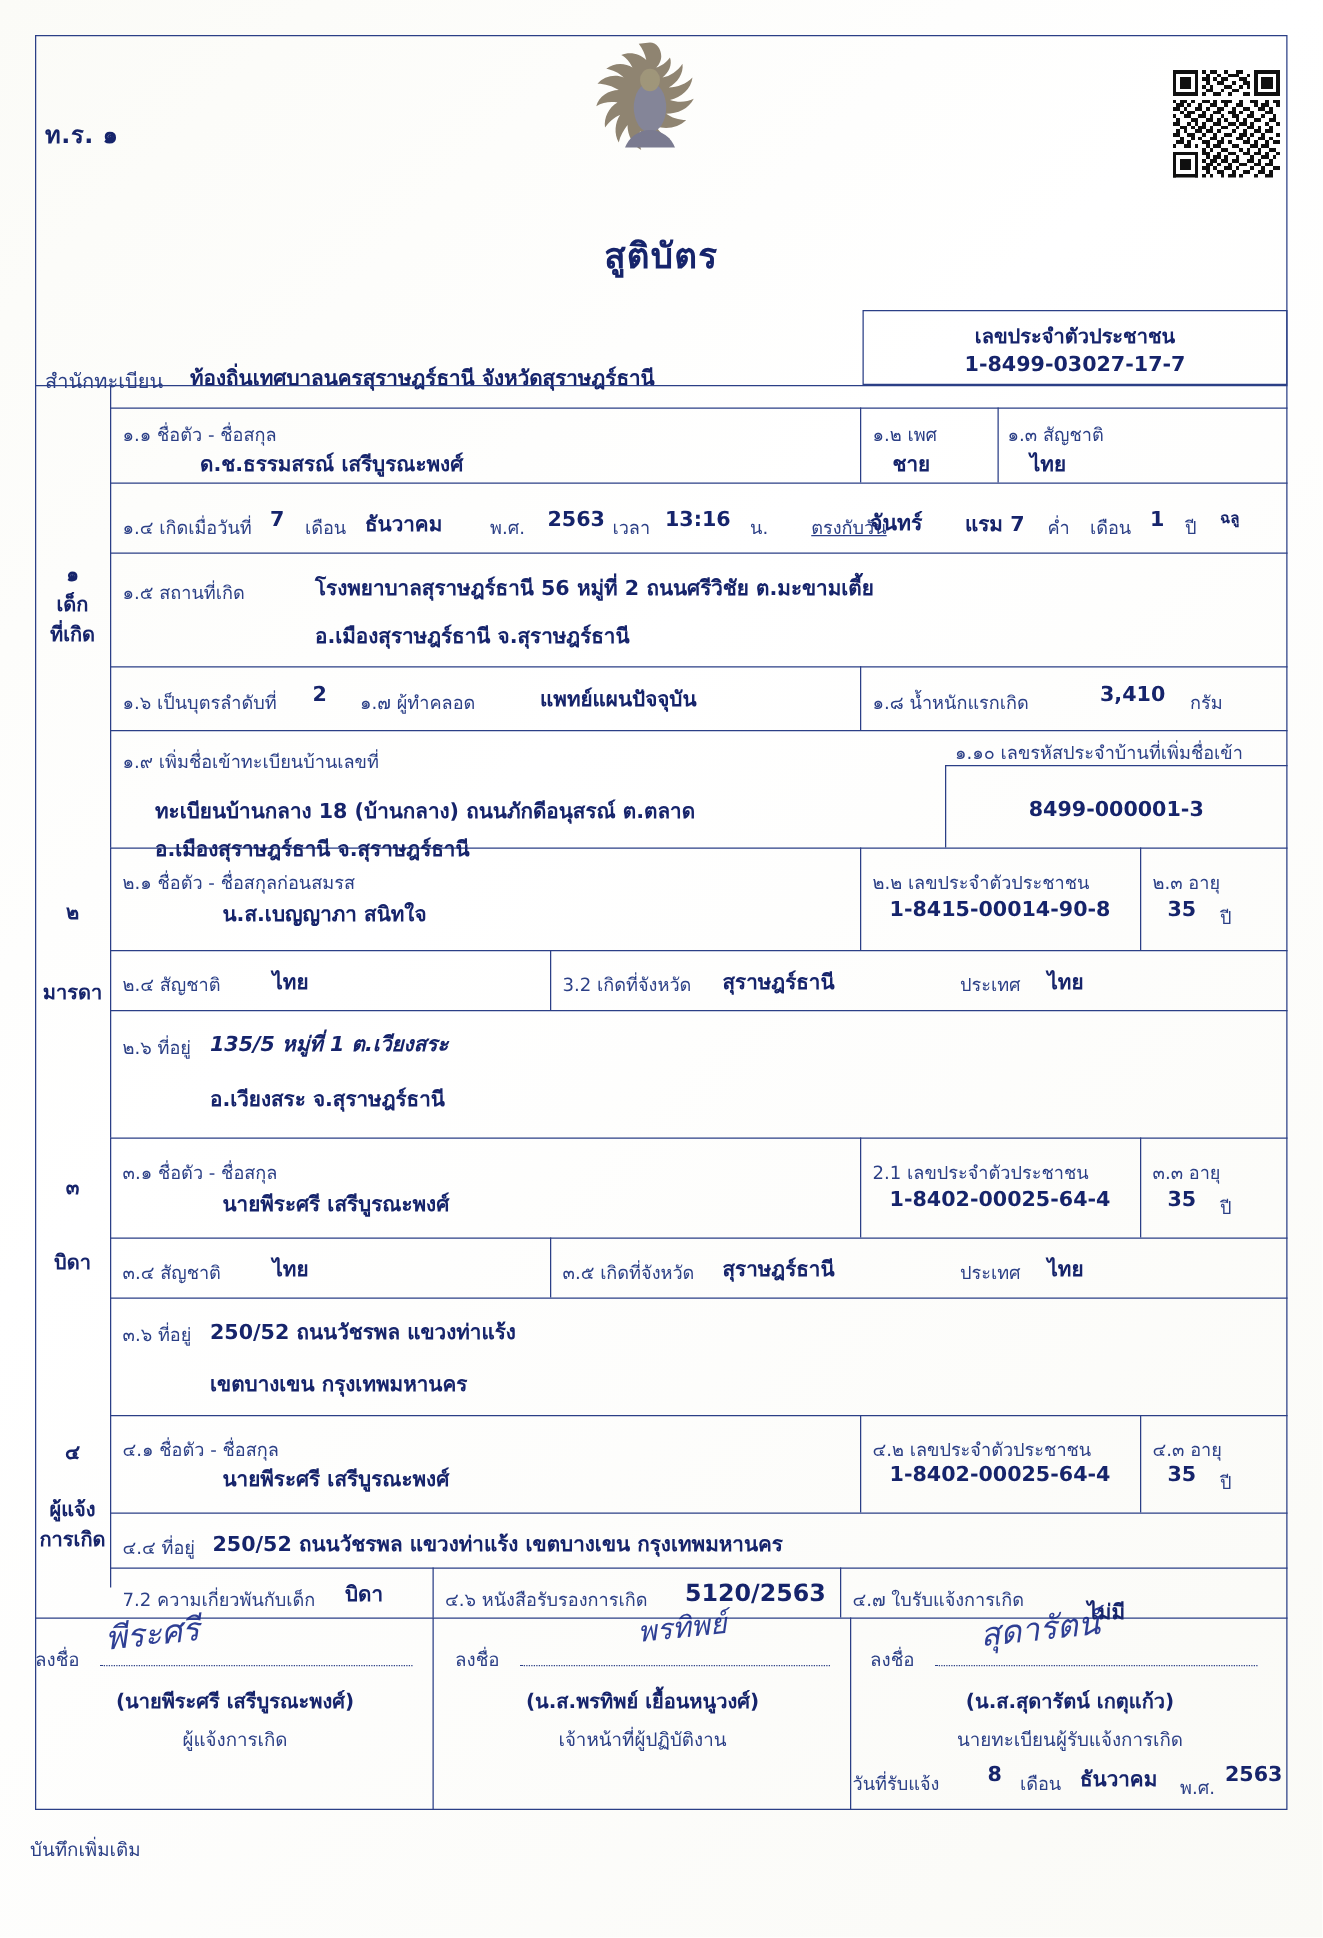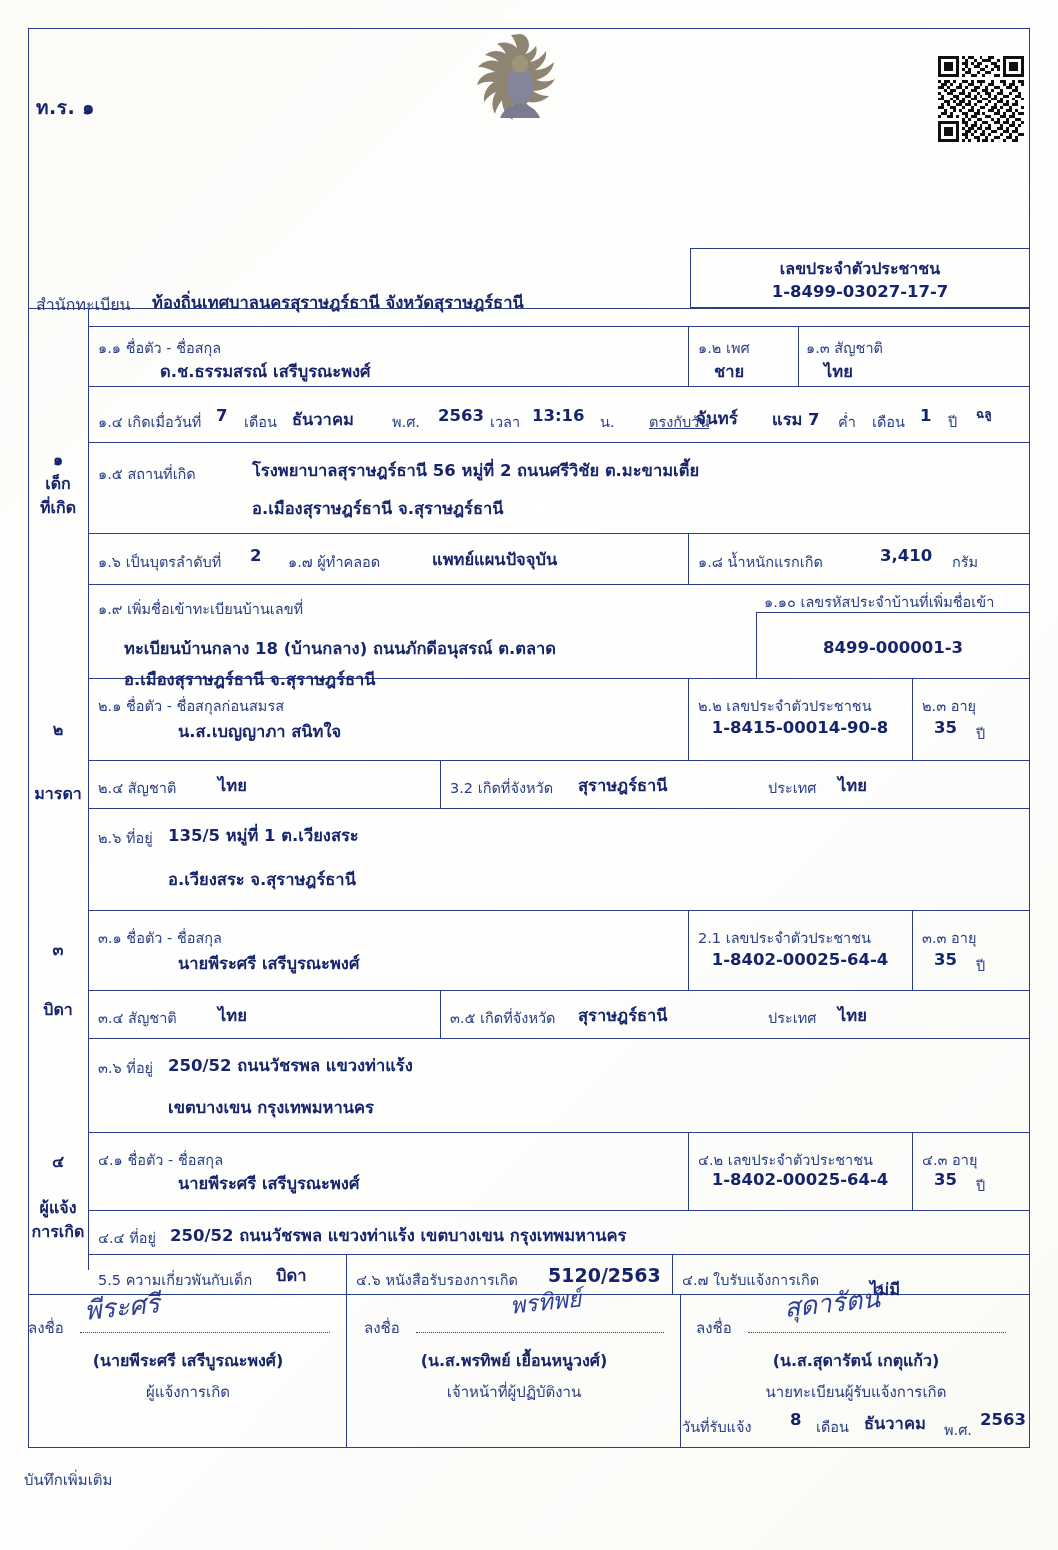--- a/index.html
+++ b/index.html
@@ -382,20 +382,21 @@
           <rect x="10" y="28" width="1" height="1"></rect>
           <rect x="13" y="28" width="1" height="1"></rect>
           <rect x="15" y="28" width="2" height="1"></rect>
           <rect x="18" y="28" width="1" height="1"></rect>
           <rect x="22" y="28" width="1" height="1"></rect>
           <rect x="25" y="28" width="2" height="1"></rect>
       </g>
     </svg>
   </div>
 
+  <div class="doc-title">สูติบัตร</div>
 
   <div class="doc"></div>
 
   <div class="cell" style="left:690px; top:248px; width:340px; height:60px;"></div>
   <div class="val ctr" style="left:690px; top:256px; width:340px; font-size:16px;">เลขประจำตัวประชาชน</div>
   <div class="val ctr" style="left:690px; top:282px; width:340px; font-size:16.5px;">1-8499-03027-17-7</div>
 
   <div class="lbl" style="left:36px; top:292px; font-size:16px;">สำนักทะเบียน</div>
   <div class="val" style="left:152px; top:289px;">ท้องถิ่นเทศบาลนครสุราษฎร์ธานี จังหวัดสุราษฎร์ธานี</div>
 
@@ -484,21 +485,21 @@
   <div class="cell nb" style="left:440px; top:760px; width:0; height:48px; border-left:1px solid #2b3f86;"></div>
   <div class="cell nb" style="left:88px; top:808px; width:942px; height:0; border-top:1px solid #2b3f86;"></div>
   <div class="lbl" style="left:98px; top:776px;">๒.๔ สัญชาติ</div>
   <div class="val" style="left:218px; top:772px;">ไทย</div>
   <div class="lbl" style="left:450px; top:776px;">3.2 เกิดที่จังหวัด</div>
   <div class="val" style="left:578px; top:772px;">สุราษฎร์ธานี</div>
   <div class="lbl" style="left:768px; top:776px;">ประเทศ</div>
   <div class="val" style="left:838px; top:772px;">ไทย</div>
 
   <div class="lbl" style="left:98px; top:826px;">๒.๖ ที่อยู่</div>
-  <div class="val" style="left:168px; top:822px;">135/5 หมู่ที่ 1 ต.เวียงสระ</div>
+  <div class="val" style="left:168px; top:822px;font-style:italic;">135/5 หมู่ที่ 1 ต.เวียงสระ</div>
   <div class="val" style="left:168px; top:866px;">อ.เวียงสระ จ.สุราษฎร์ธานี</div>
 
   <div class="cell nb" style="left:88px; top:910px; width:942px; height:0; border-top:1px solid #2b3f86;"></div>
   <div class="cell nb" style="left:88px; top:910px; width:0; height:182px; border-left:1px solid #2b3f86;"></div>
   <div class="side" style="left:28px; top:938px; width:60px;">
     <div>๓</div>
     <div style="margin-top:36px;">บิดา</div>
   </div>
 
   <div class="cell nb" style="left:688px; top:910px; width:0; height:80px; border-left:1px solid #2b3f86;"></div>
@@ -547,21 +548,21 @@
   <div class="lbl" style="left:976px; top:1174px;">ปี</div>
 
   <div class="cell nb" style="left:88px; top:1254px; width:942px; height:0; border-top:1px solid #2b3f86;"></div>
   <div class="lbl" style="left:98px; top:1226px;">๔.๔ ที่อยู่</div>
   <div class="val" style="left:170px; top:1222px;">250/52 ถนนวัชรพล แขวงท่าแร้ง   เขตบางเขน กรุงเทพมหานคร</div>
 
   <div class="cell nb" style="left:346px; top:1254px; width:0; height:40px; border-left:1px solid #2b3f86;"></div>
   <div class="cell nb" style="left:672px; top:1254px; width:0; height:40px; border-left:1px solid #2b3f86;"></div>
   <div class="cell nb" style="left:28px; top:1294px; width:1002px; height:0; border-top:1px solid #2b3f86;"></div>
 
-  <div class="lbl" style="left:98px; top:1268px;">5.5 ความเกี่ยวพันกับเด็ก</div>
+  <div class="lbl" style="left:98px; top:1268px;">7.2 ความเกี่ยวพันกับเด็ก</div>
   <div class="val" style="left:276px; top:1262px;">บิดา</div>
   <div class="lbl" style="left:356px; top:1268px;">๔.๖ หนังสือรับรองการเกิด</div>
   <div class="val val-sm" style="left:548px; top:1264px;">5120/2563</div>
   <div class="lbl" style="left:682px; top:1268px;">๔.๗ ใบรับแจ้งการเกิด</div>
   <div class="val" style="left:870px; top:1260px;margin-top:16px;">ไม่มี</div>
 
   <div class="cell nb" style="left:346px; top:1294px; width:0; height:154px; border-left:1px solid #2b3f86;"></div>
   <div class="cell nb" style="left:680px; top:1294px; width:0; height:154px; border-left:1px solid #2b3f86;"></div>
 
   <div class="sig-word" style="left:28px; top:1316px;">ลงชื่อ</div>

